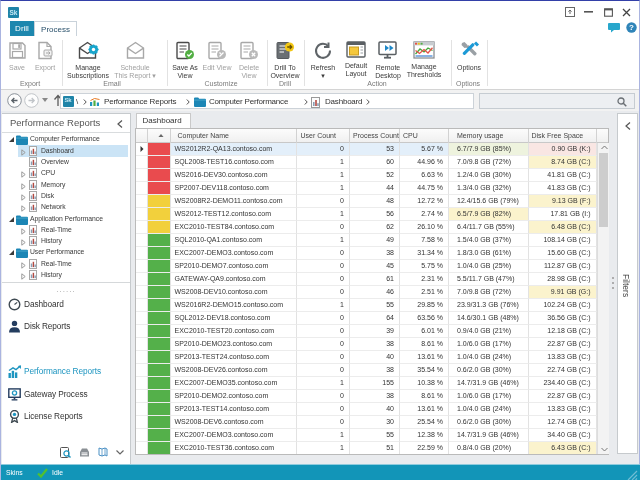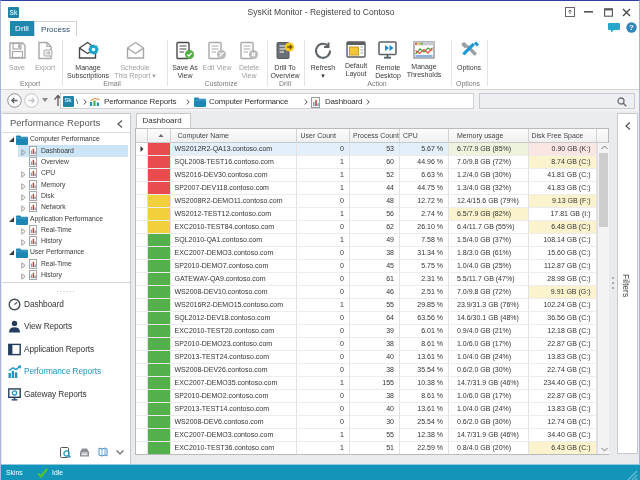--- a/index.html
+++ b/index.html
@@ -73,21 +73,20 @@
 #filters .ftext {position:absolute;left:3px;top:160px;font-size:8.5px;color:#444;writing-mode:vertical-rl}
 #fdots {position:absolute;left:609px;top:165px;width:6px;height:14px}
 
 #status {position:absolute;left:0;top:463px;width:640px;height:17px;background:#1295b8;border-top:1px solid #8fcbdd}
 #status .skins {position:absolute;left:5px;top:4px;font-size:6.8px;color:#fff}
 #status .idle {position:absolute;left:51px;top:4px;font-size:6.8px;color:#fff}
 </style></head><body>
 <div id="win">
 
   <div id="title">
-    <div id="titletext">SysKit Monitor - Registered to Contoso</div>
     <div id="appicon">
         <span>Sk</span>
       </div>
     <svg class="wb" style="left:564px" width="10" height="10" viewBox="0 0 10 10">
         <rect x="0.5" y="0.5" width="9" height="9" fill="none" stroke="#666"></rect>
         <path d="M5 7 L5 3 M3.4 4.6 L5 3 L6.6 4.6" stroke="#666" fill="none"></path>
       </svg>
     <svg class="wb" style="left:583px;top:9px" width="9" height="2" viewBox="0 0 9 2">
         <rect width="9" height="1.6" fill="#555"></rect>
       </svg>
@@ -432,47 +431,48 @@
               <circle cx="6.5" cy="6.5" r="5.3" fill="none" stroke="#3f4a52" stroke-width="1.4"></circle>
               <path d="M6.5 6.5 L9.2 4.4" stroke="#3f4a52" stroke-width="1.2" fill="none"></path>
             </svg></span>
           <span class="ntext" style="color:#333">Dashboard</span>
         </div>
 <div class="nav" style="top:203px">
           <span class="nicon"><svg width="13" height="13" viewBox="0 0 13 13">
               <circle cx="6.5" cy="3.4" r="2.7" fill="#243d5f"></circle>
               <path d="M1 12.5 Q1 7.3 6.5 7.3 Q12 7.3 12 12.5 Z" fill="#243d5f"></path>
             </svg></span>
-          <span class="ntext" style="color:#333">View Reports</span>
-        </div>
-<div class="nav" style="top:225.5px">
-          <span class="nicon"><svg width="13" height="13" viewBox="0 0 13 13">
-              <rect x="0.8" y="1.4" width="11.4" height="10.2" fill="none" stroke="#243d5f" stroke-width="1.4"></rect>
-              <rect x="0.8" y="1.4" width="3.6" height="10.2" fill="#243d5f"></rect>
-            </svg></span>
-          <span class="ntext" style="color:#333">Application Reports</span>
+          <span class="ntext" style="color:#333">Disk Reports</span>
         </div>
 <div class="nav" style="top:248px">
           <span class="nicon"><svg width="14" height="13" viewBox="0 0 14 13">
               <rect x="0.5" y="8" width="2.4" height="5" fill="#1d95c0"></rect>
               <rect x="3.7" y="5.8" width="2.4" height="7.2" fill="#1d95c0"></rect>
               <rect x="6.9" y="7.4" width="2.4" height="5.6" fill="#1d95c0"></rect>
               <path d="M1 5.5 L5 2.8 L8 4.6 L12.6 0.8" fill="none" stroke="#1d95c0" stroke-width="1.4"></path>
               <path d="M12.9 0.5 L13 4 L9.8 1 Z" fill="#1d95c0"></path>
             </svg></span>
           <span class="ntext" style="color:#1d95c0">Performance Reports</span>
         </div>
 <div class="nav" style="top:270.5px">
           <span class="nicon"><svg width="13" height="13" viewBox="0 0 13 13">
               <rect x="0.8" y="0.9" width="11.4" height="8.4" fill="none" stroke="#243d5f" stroke-width="1.4"></rect>
               <circle cx="6.5" cy="5" r="2.1" fill="none" stroke="#1d95c0" stroke-width="1.3"></circle>
               <rect x="3.6" y="11.2" width="5.8" height="1.3" fill="#243d5f"></rect>
               <rect x="5.7" y="9.3" width="1.6" height="2" fill="#243d5f"></rect>
             </svg></span>
-          <span class="ntext" style="color:#333">Gateway Reports</span>
+          <span class="ntext" style="color:#333">Gateway Process</span>
+        </div>
+<div class="nav" style="top:293px">
+          <span class="nicon"><svg width="13" height="13" viewBox="0 0 13 13">
+              <circle cx="6.5" cy="4.4" r="3.9" fill="none" stroke="#3f4a52" stroke-width="1.4"></circle>
+              <circle cx="6.5" cy="4.4" r="1.7" fill="#1d95c0"></circle>
+              <path d="M4.7 7.9 L3.6 12.4 L6.5 10.6 L9.4 12.4 L8.3 7.9" fill="none" stroke="#3f4a52" stroke-width="1.3"></path>
+            </svg></span>
+          <span class="ntext" style="color:#333">License Reports</span>
         </div>
       <div id="sideicons">
         <svg class="abs" style="left:58px;top:2px" width="11" height="11" viewBox="0 0 11 11">
             <rect x="0.5" y="0.5" width="8" height="10" rx="1" fill="#fff" stroke="#555"></rect>
             <circle cx="6.5" cy="6.5" r="2.6" fill="none" stroke="#1d95c0" stroke-width="1.2"></circle>
             <path d="M8.3 8.3 L10.5 10.5" stroke="#1d95c0" stroke-width="1.4"></path>
           </svg>
         <svg class="abs" style="left:77px;top:3px" width="11" height="9" viewBox="0 0 11 9">
             <path d="M1 4 L3 0.5 L8 0.5 L10 4 L10 8.5 L1 8.5 Z" fill="#8a8f94"></path>
             <rect x="2.5" y="4.5" width="6" height="1" fill="#fff"></rect>

